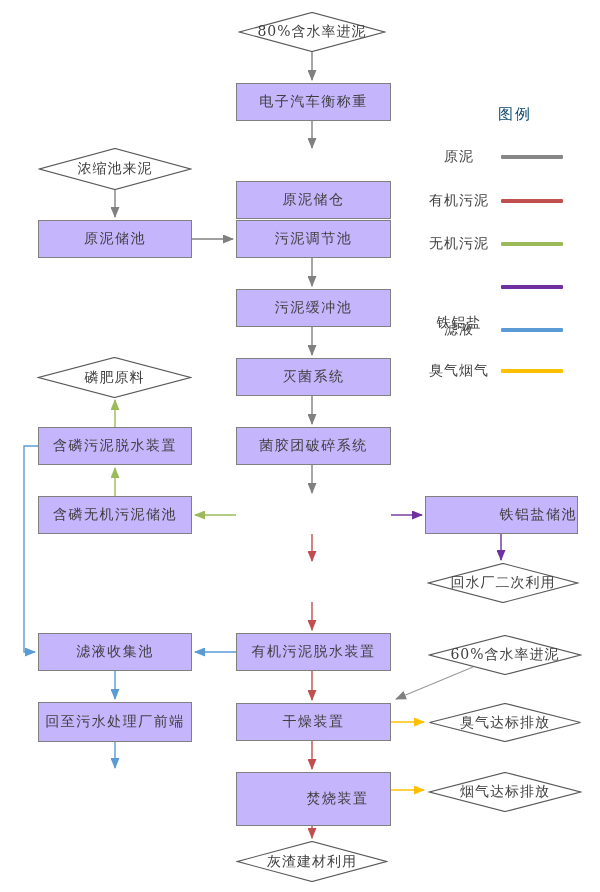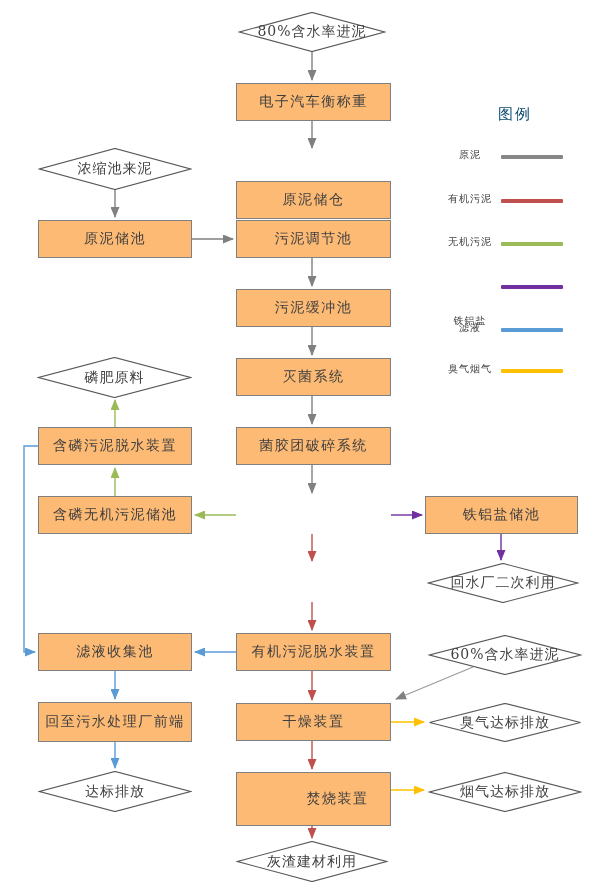--- a/index.html
+++ b/index.html
@@ -1,38 +1,38 @@
 <!DOCTYPE html>
 <html><head>
 <meta charset="utf-8">
 <style>
   html,body{margin:0;padding:0;background:#ffffff;}
   #stage{
     position:relative;width:600px;height:892px;background:#ffffff;overflow:hidden;
     font-family:"DejaVu Serif","Liberation Serif",serif;
   }
   .node-rect{
-    position:absolute;box-sizing:border-box;border:1.5px solid #808080;background:#fdba74;
+    position:absolute;box-sizing:border-box;border:1.5px solid #808080;background:#c4b5fd;
     display:flex;align-items:center;justify-content:center;
     font-size:14px;color:#3f3f3f;letter-spacing:1.5px;text-align:center;line-height:1.1;
   }
   .node-diamond{
     position:absolute;display:flex;align-items:center;justify-content:center;
     font-size:14px;color:#3f3f3f;letter-spacing:1px;text-align:center;
   }
   .node-diamond svg{position:absolute;left:0;top:0;width:100%;height:100%;}
   .node-diamond .dtxt{position:relative;z-index:2;white-space:nowrap;}
   #edges{position:absolute;left:0;top:0;width:600px;height:892px;pointer-events:none;}
   .legend-title{
     position:absolute;left:455px;top:105px;width:120px;text-align:center;
     font-size:15px;color:#0c4a6e;letter-spacing:2px;
   }
   .legend-label{
-    position:absolute;left:411px;width:118px;text-align:center;
-    font-size:10px;color:#3f3f3f;letter-spacing:1px;
+    position:absolute;left:400px;width:118px;text-align:center;
+    font-size:14px;color:#3f3f3f;letter-spacing:1px;
   }
   .legend-line{position:absolute;left:501px;width:62px;height:4px;border-radius:1px;}
 </style>
 </head>
 <body>
 
 <div id="stage">
 
   <svg id="edges" viewBox="0 0 600 892">
     <defs>
@@ -124,26 +124,20 @@
     <span class="dtxt">60%含水率进泥</span>
   </div>
 
   <div class="node-diamond" style="left:428px;top:703px;width:154px;height:39px;">
     <svg viewBox="0 0 100 100" preserveAspectRatio="none">
         <polygon points="50,1 99,50 50,99 1,50" fill="#ffffff" stroke="#595959" stroke-width="1.1" vector-effect="non-scaling-stroke"></polygon>
       </svg>
     <span class="dtxt">臭气达标排放</span>
   </div>
 
-  <div class="node-diamond" style="left:38px;top:771px;width:154px;height:41px;">
-    <svg viewBox="0 0 100 100" preserveAspectRatio="none">
-        <polygon points="50,1 99,50 50,99 1,50" fill="#ffffff" stroke="#595959" stroke-width="1.1" vector-effect="non-scaling-stroke"></polygon>
-      </svg>
-    <span class="dtxt">达标排放</span>
-  </div>
 
   <div class="node-diamond" style="left:428px;top:772px;width:154px;height:40px;">
     <svg viewBox="0 0 100 100" preserveAspectRatio="none">
         <polygon points="50,1 99,50 50,99 1,50" fill="#ffffff" stroke="#595959" stroke-width="1.1" vector-effect="non-scaling-stroke"></polygon>
       </svg>
     <span class="dtxt">烟气达标排放</span>
   </div>
 
   <div class="node-diamond" style="left:236px;top:841px;width:152px;height:41px;">
     <svg viewBox="0 0 100 100" preserveAspectRatio="none">
@@ -172,21 +166,21 @@
     </div>
   <div class="node-rect" style="left:236px;top:427px;width:155px;height:38px;">
       <span>菌胶团破碎系统</span>
     </div>
   <div class="node-rect" style="left:38px;top:427px;width:154px;height:38px;">
       <span>含磷污泥脱水装置</span>
     </div>
   <div class="node-rect" style="left:38px;top:496px;width:154px;height:38px;">
       <span>含磷无机污泥储池</span>
     </div>
-  <div class="node-rect" style="left:425px;top:496px;width:153px;height:38px;">
+  <div class="node-rect" style="left:425px;top:496px;width:153px;height:38px;justify-content:flex-end;">
       <span>铁铝盐储池</span>
     </div>
   <div class="node-rect" style="left:38px;top:633px;width:154px;height:38px;">
       <span>滤液收集池</span>
     </div>
   <div class="node-rect" style="left:236px;top:633px;width:155px;height:38px;">
       <span>有机污泥脱水装置</span>
     </div>
   <div class="node-rect" style="left:38px;top:702px;width:154px;height:40px;">
       <span>回至污水处理厂前端</span>

